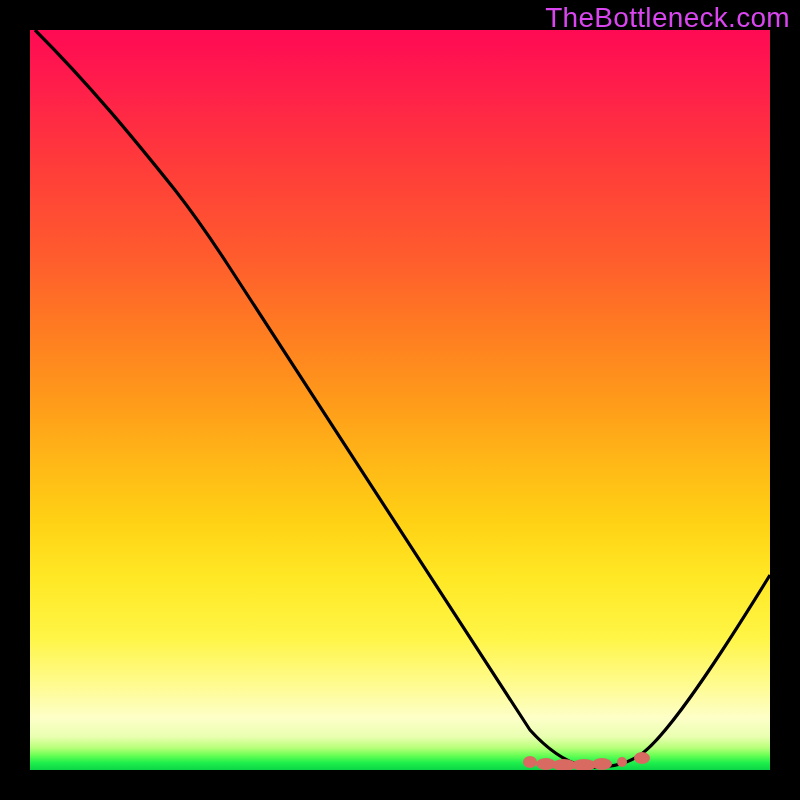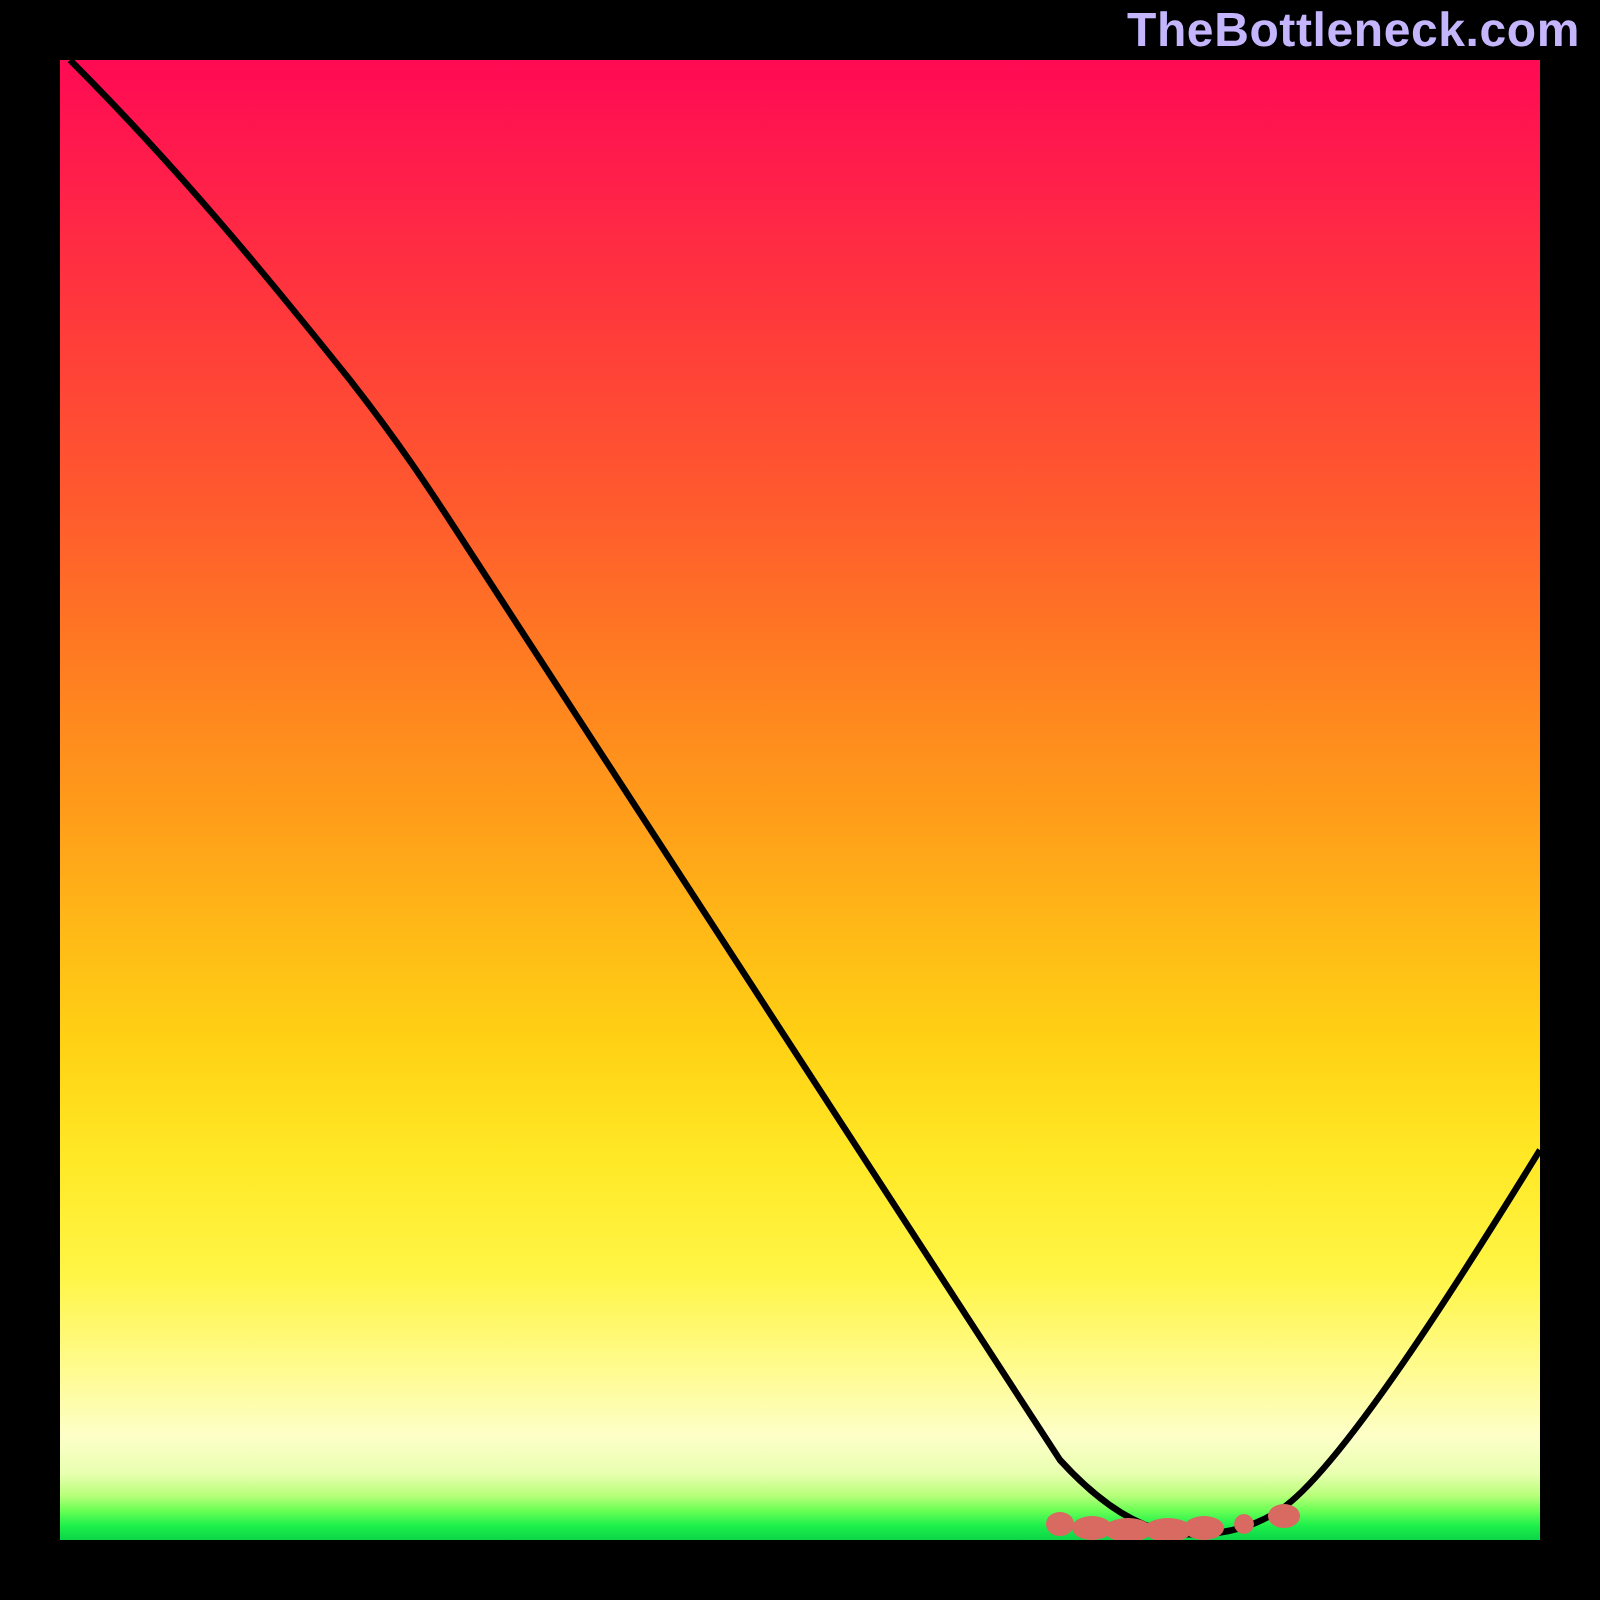--- a/index.html
+++ b/index.html
@@ -14,23 +14,23 @@
   .stage {
     position: relative;
     width: 800px;
     height: 800px;
     background: #000;
   }
   .watermark {
     position: absolute;
     top: 2px;
     right: 10px;
-    color: #c4b5fd;
-    font-size: 24px;
-    font-weight: 700;
+    color: #d946ef;
+    font-size: 28px;
+    font-weight: 400;
     letter-spacing: 0.3px;
     z-index: 5;
   }
   .plot {
     position: absolute;
     left: 30px;
     top: 30px;
     width: 740px;
     height: 740px;
     overflow: hidden;

